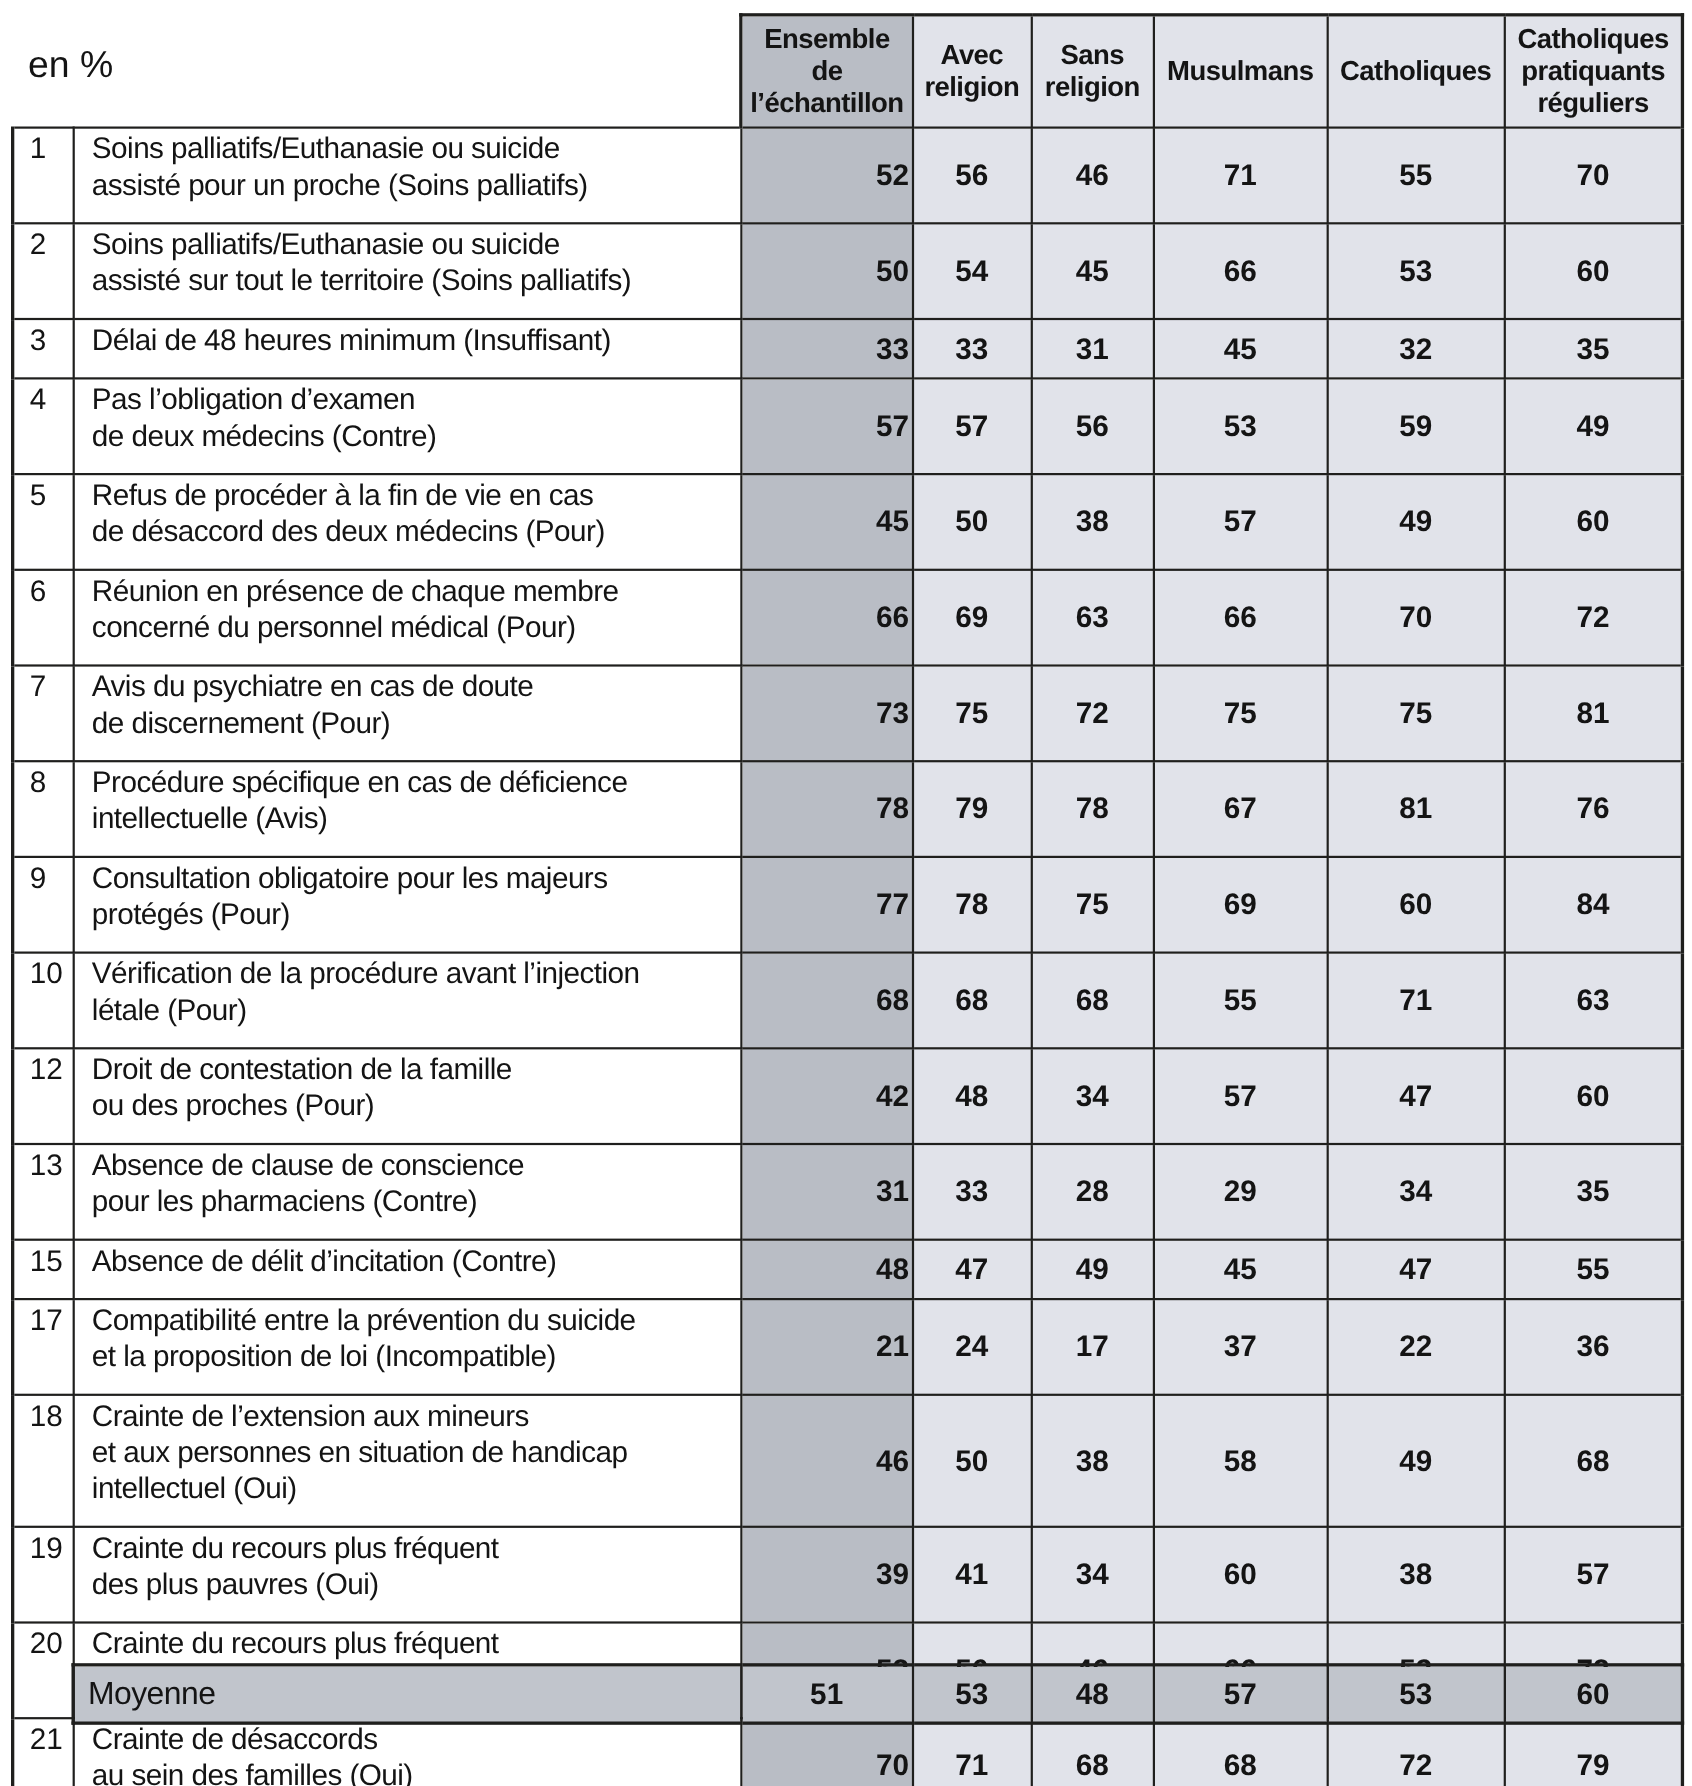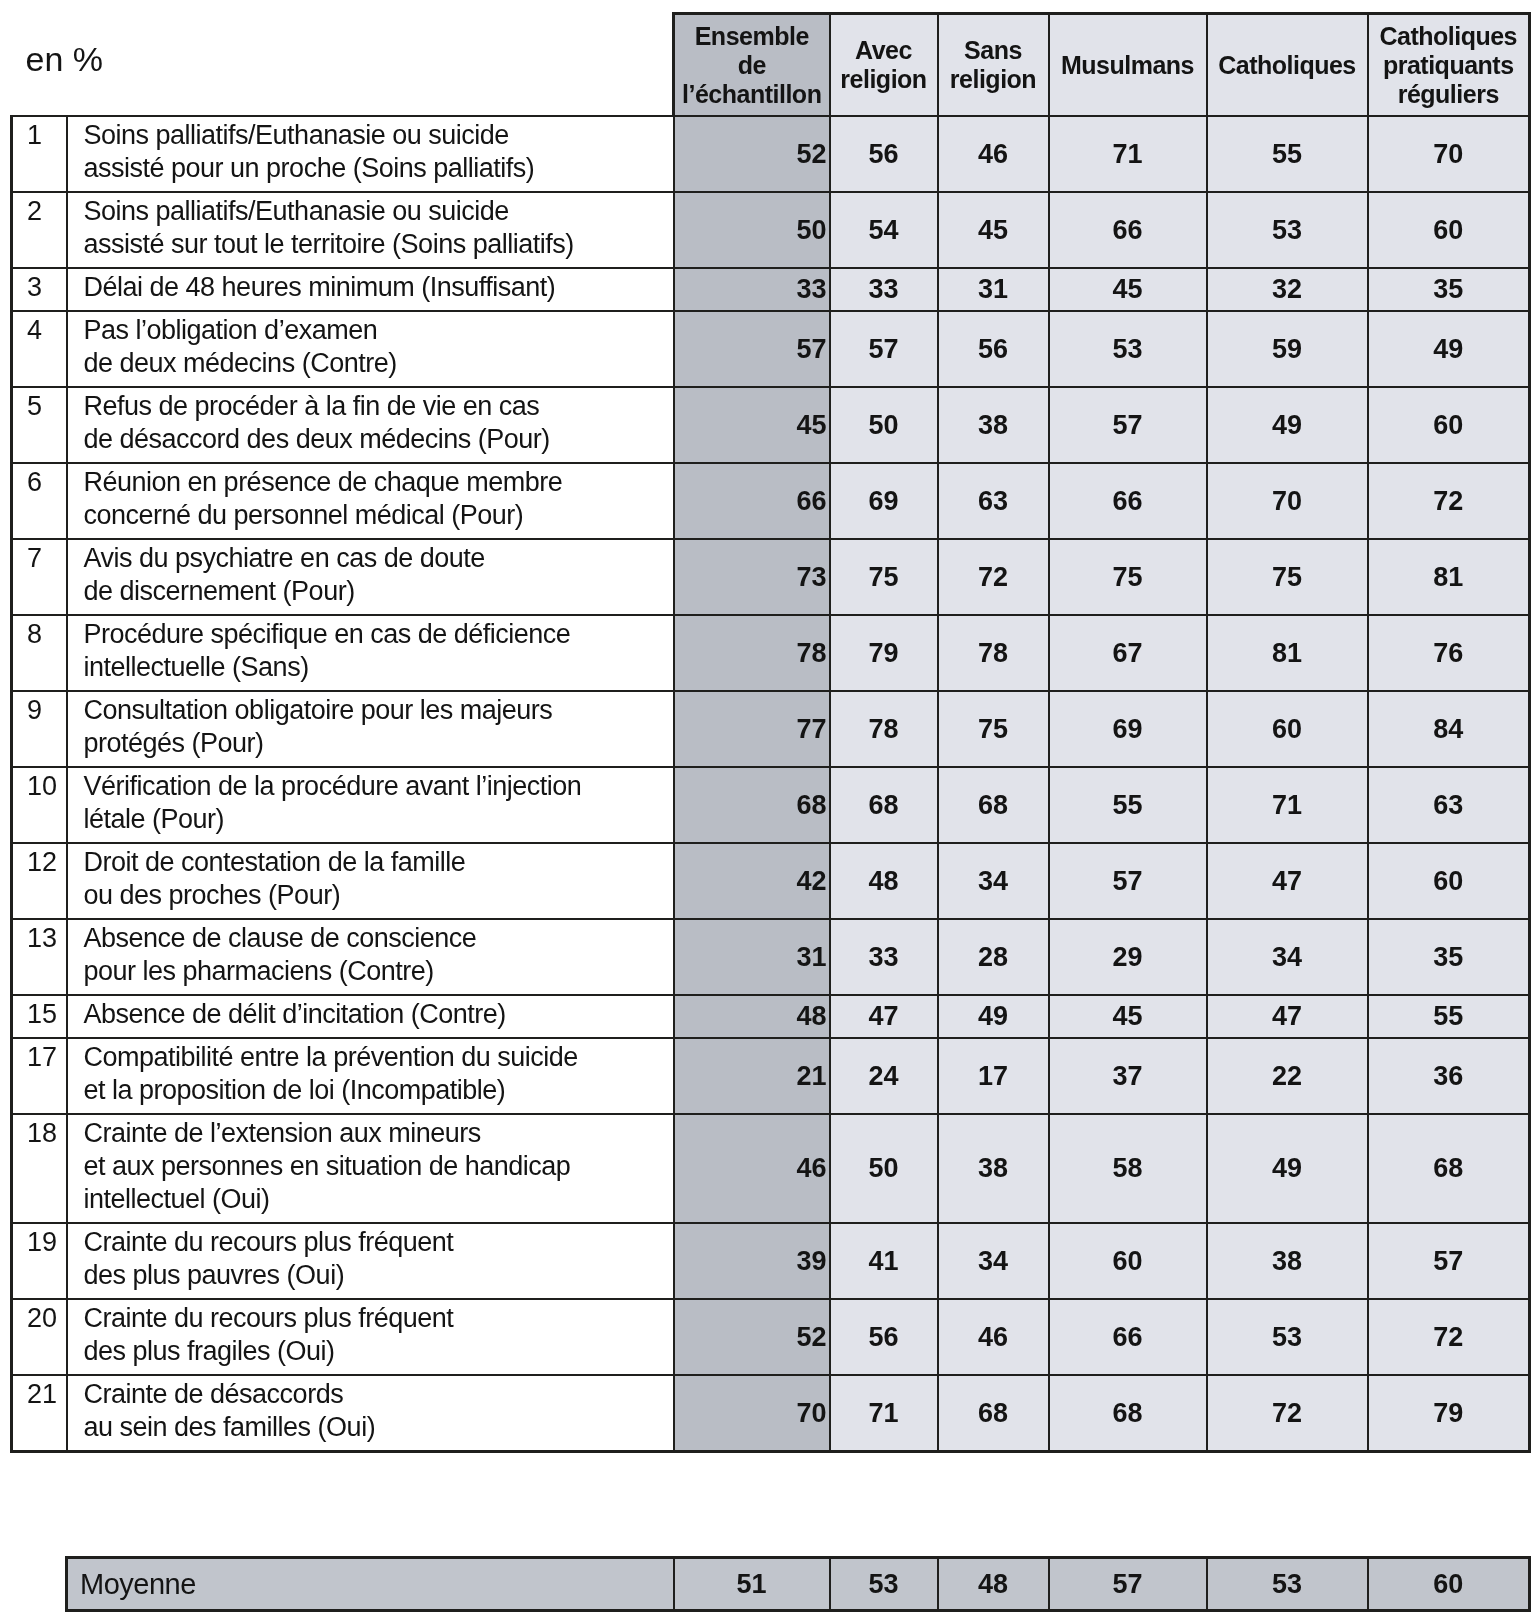--- a/index.html
+++ b/index.html
@@ -47,33 +47,33 @@
   .main td.num{
     background:#ffffff;text-align:left;vertical-align:top;
     font-size:27px;line-height:33px;
     padding:2px 2px 2px 14px;
     border-left-width:3px;
   }
   .main td.q{
     background:#ffffff;text-align:left;vertical-align:top;
     font-size:27px;line-height:33px;letter-spacing:-0.5px;
     white-space:pre-line;
-    padding:2px 6px 6px 16px;
+    padding:2px 6px 17px 16px;
   }
   .main td.val{
     text-align:center;vertical-align:middle;
     font-weight:bold;font-size:27px;
     background:var(--light);
     padding:2px;
   }
   .main td.val.ens{background:var(--dark);text-align:right;}
   .main td.val:last-child{border-right-width:3px;}
   .main tbody tr:last-child td{border-bottom-width:3px;}
   
-  .avg{position:absolute;left:65px;top:1556px;width:1463px;}
+  .avg{position:absolute;left:65px;top:1512px;width:1463px;}
   .avg td{
     border:2px solid var(--border);
     border-top-width:3px;border-bottom-width:3px;
     background:var(--footer);
     height:48px;vertical-align:middle;
     overflow:hidden;
   }
   .avg td.flabel{
     text-align:left;font-size:29px;letter-spacing:-0.5px;
     padding-left:12px;
@@ -190,21 +190,21 @@
     <td class="val ens">73</td>
     <td class="val">75</td>
     <td class="val">72</td>
     <td class="val">75</td>
     <td class="val">75</td>
     <td class="val">81</td>
   </tr>
         <tr>
     <td class="num">8</td>
     <td class="q">Procédure spécifique en cas de déficience
-intellectuelle (Sans)</td>
+intellectuelle (Avis)</td>
     <td class="val ens">78</td>
     <td class="val">79</td>
     <td class="val">78</td>
     <td class="val">67</td>
     <td class="val">81</td>
     <td class="val">76</td>
   </tr>
         <tr>
     <td class="num">9</td>
     <td class="q">Consultation obligatoire pour les majeurs

